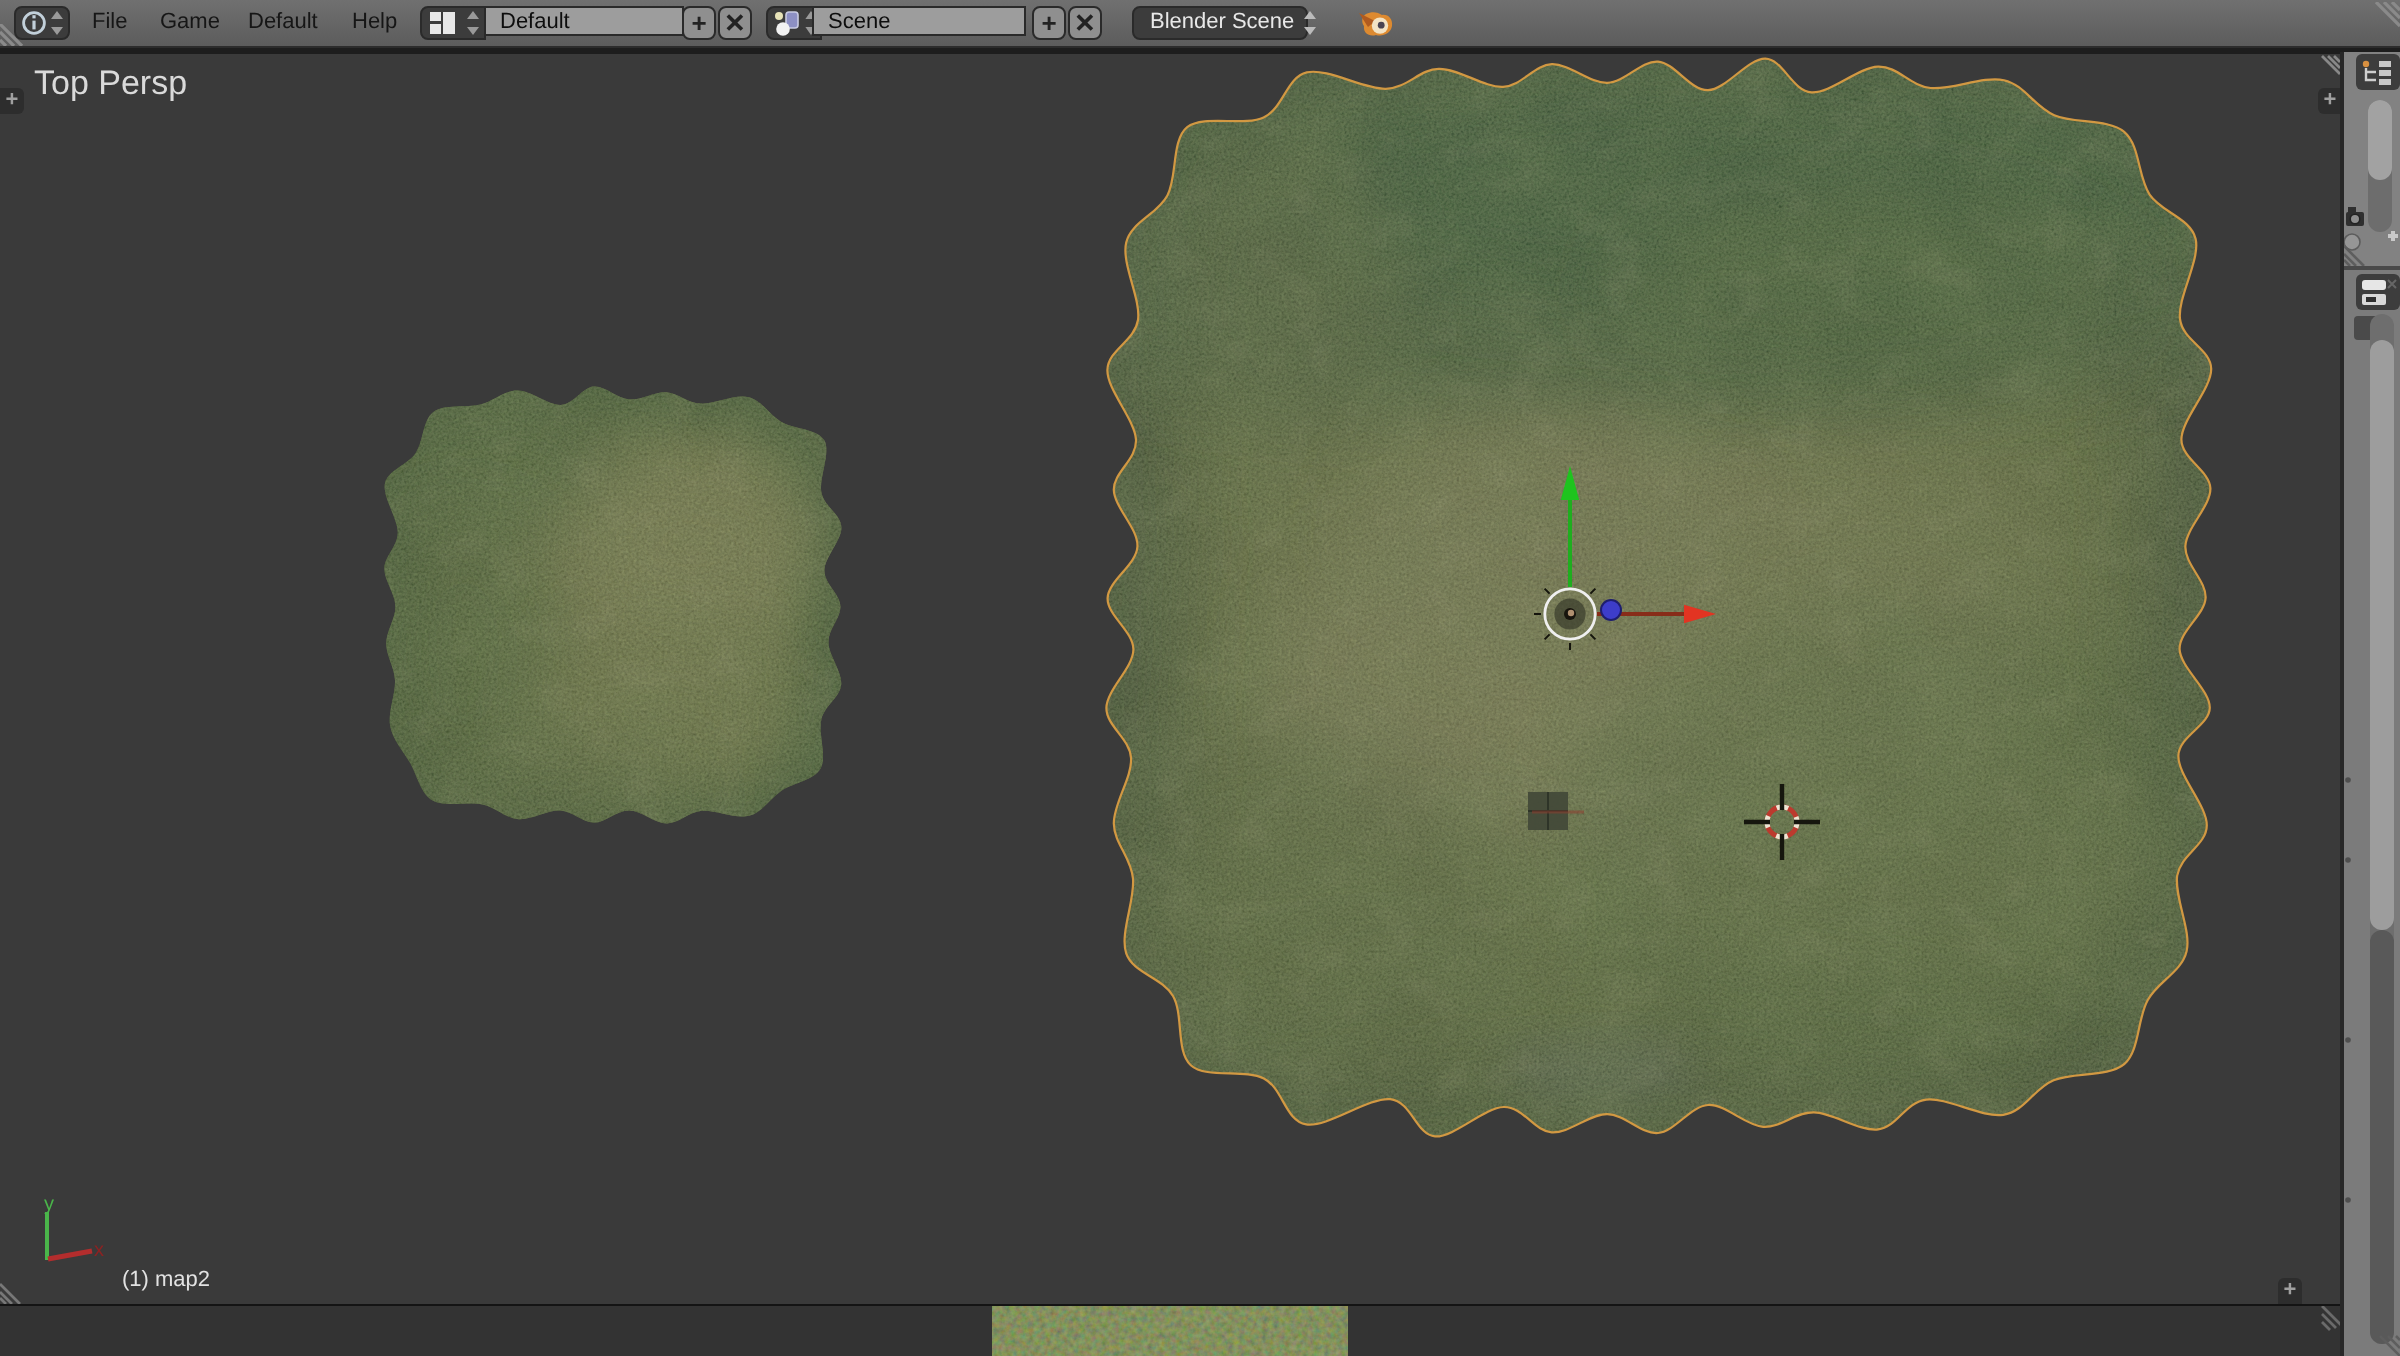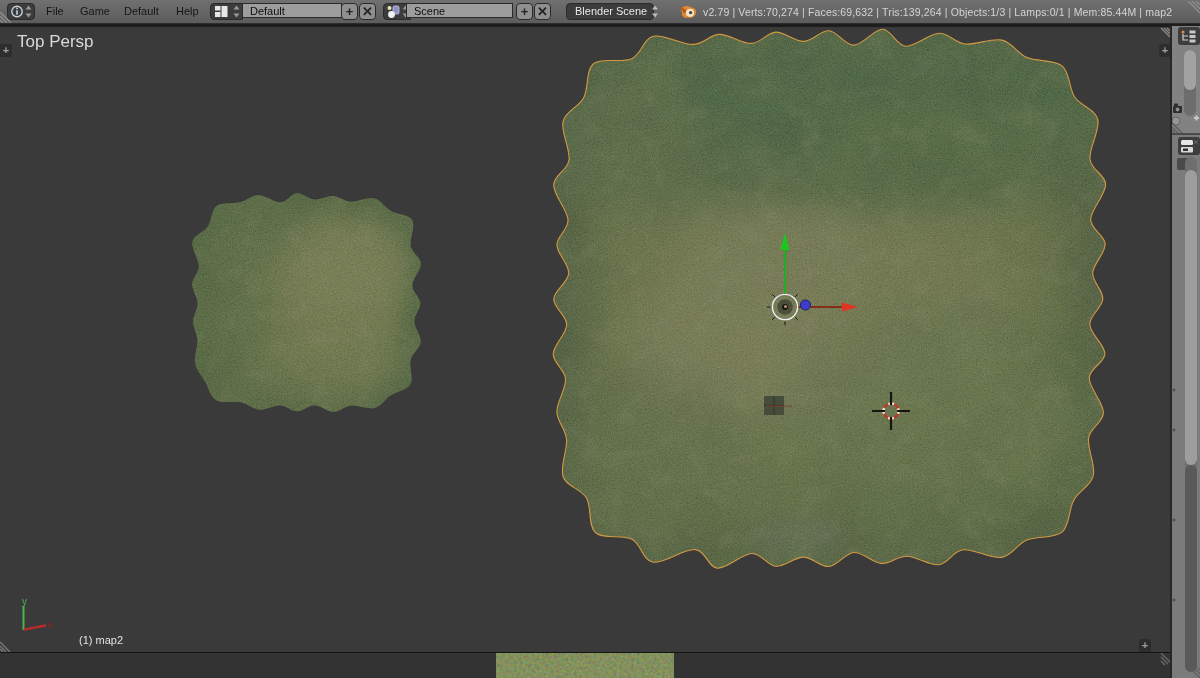--- a/index.html
+++ b/index.html
@@ -59,21 +59,20 @@
   <svg style="position:absolute;left:648px;top:3px" width="14" height="17" viewBox="0 0 14 17">
     <path d="M7 2.5 l3 4 h-6z" fill="#bbb"></path>
       <path d="M7 14.5 l3 -4 h-6z" fill="#bbb"></path>
   </svg>
   <svg style="position:absolute;left:679px;top:5px" width="19" height="16" viewBox="0 0 19 16">
     <path d="M4 2 C7 0.5,10 1,12 2.5 C15 2,17.5 4.5,17 8 C16.5 11.5,12.5 13.5,9 12.5 C5.5 13.5,2.5 11.5,3 8 C1.5 6,2 3,4 2Z" fill="#dd8a30"></path>
     <path d="M0.5 1.5 L8.5 5.5 L5 8.5 Z" fill="#b05a1e"></path>
     <circle cx="11" cy="7.8" r="4.1" fill="#f3e3c4"></circle>
     <circle cx="11.6" cy="7.6" r="1.7" fill="#4a4452"></circle>
   </svg>
-  <div id="stats">v2.79 | Verts:70,274 | Faces:69,632 | Tris:139,264 | Objects:1/3 | Lamps:0/1 | Mem:85.44M | map2</div>
   <svg style="position:absolute;left:1184px;top:1px" width="16" height="14">
       <path d="M4 0 L16 12 M8 0 L16 8 M12 0 L16 4" stroke="#8a8a8a" stroke-width="1.6" fill="none"></path>
     </svg>
   <svg style="position:absolute;left:0px;top:12px" width="12" height="11">
       <path d="M0 0 L11 11 M0 4 L7 11 M0 8 L3 11" stroke="#8a8a8a" stroke-width="1.6" fill="none"></path>
     </svg>
 </div>
 <div id="hdrdark"></div>
 
 <svg id="view" viewBox="0 0 1172 625">
@@ -212,21 +211,21 @@
   </defs>
   <rect x="496" y="0" width="178" height="25" fill="#5e7040"></rect>
   <rect x="496" y="0" width="178" height="25" filter="url(#bgrain)" opacity="0.75"></rect>
   <path d="M1161 0 L1171 10 M1161 4 L1168 11 M1161 8 L1165 12" stroke="#6a6a6a" stroke-width="1.4" fill="none"></path>
 </svg>
 <div id="vplabel" style="position:absolute;left:17px;top:32px;font-size:17px;color:#dadada;">Top Persp</div>
 <div class="ptab" style="left:0;top:44px;border-radius:0 3px 3px 0;">+</div>
 <div class="ptab" style="left:1159px;top:44px;border-radius:3px 0 0 3px;">+</div>
 <div class="ptab" style="left:1139px;top:639px;border-radius:3px 3px 0 0;">+</div>
 <div class="ptab" style="left:1139px;top:665px;border-radius:0 0 3px 3px;">+</div>
-<div id="maplabel" style="position:absolute;left:79px;top:634px;font-size:11px;color:#e2e2e2;">(1) map2</div>
+<div id="maplabel" style="position:absolute;left:61px;top:634px;font-size:11px;color:#e2e2e2;">(1) map2</div>
 <div id="botline"></div>
 <div id="bot"></div>
 <div style="position:absolute;left:1170px;top:26px;width:2px;height:652px;background:#272727;z-index:4"></div>
 <div id="rcol">
 <svg width="28" height="652" viewBox="0 0 28 652" style="position:absolute;left:0;top:0">
   <rect x="0" y="0" width="28" height="652" fill="#7b7b7b"></rect>
   <rect x="0" y="0" width="28" height="107" fill="#828282"></rect>
 
   <rect x="6" y="1" width="22" height="18" rx="3" fill="#3d3d3d"></rect>
   <circle cx="11" cy="6" r="1.6" fill="#d89040"></circle>

